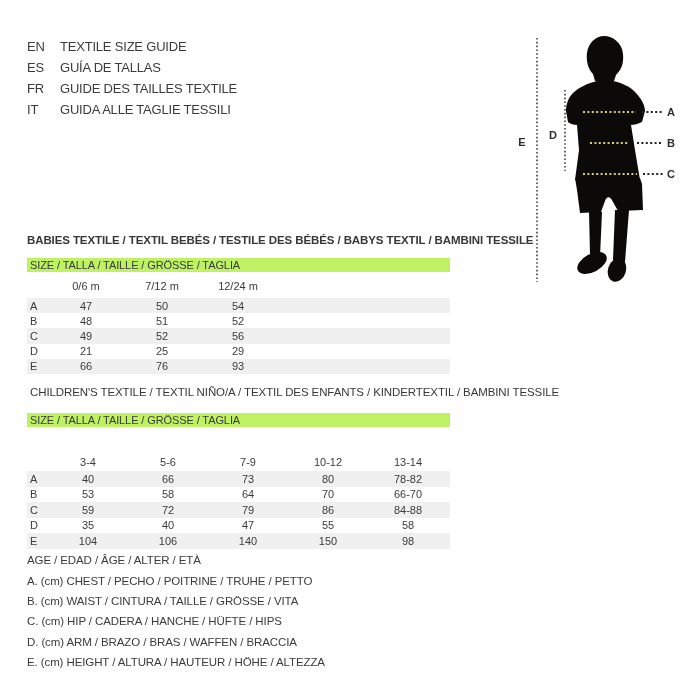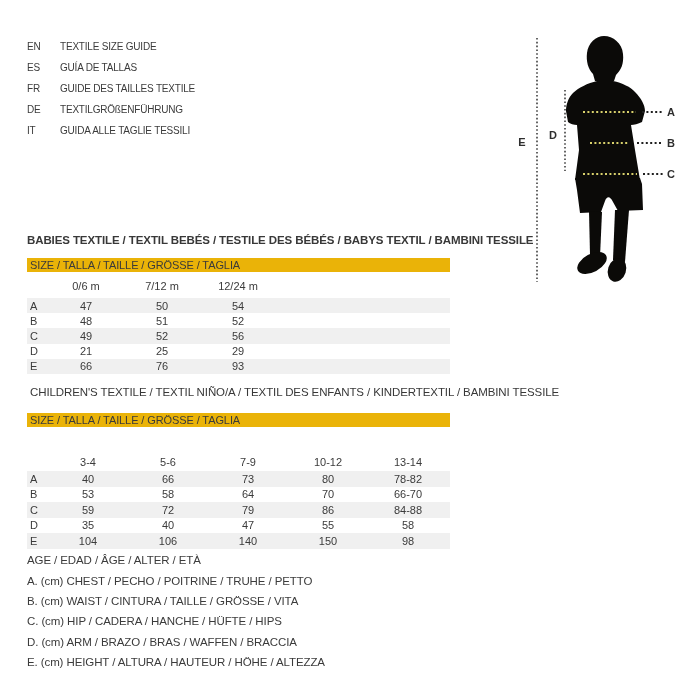--- a/index.html
+++ b/index.html
@@ -7,31 +7,31 @@
   body{
     width:700px;height:700px;position:relative;overflow:hidden;
     background:#ffffff;
     font-family:"Liberation Sans","DejaVu Sans",sans-serif;
     color:#3b3b3b;
     -webkit-font-smoothing:antialiased;
   }
   .abs{position:absolute;}
 
   
-  .lang-list{left:27px;top:36px;font-size:10px;letter-spacing:-0.2px;}
+  .lang-list{left:27px;top:36px;font-size:13px;letter-spacing:-0.2px;}
   .lang-row{display:flex;height:21px;align-items:center;white-space:nowrap;}
   .lang-code{width:33px;flex:0 0 33px;}
   .lang-label{flex:1;}
 
   
   .sec-title{font-size:11.5px;letter-spacing:-0.1px;white-space:nowrap;color:#383838;}
 
   
   .size-bar{
-    width:423px;height:14px;background:#eab308;color:#3a3a3a;
+    width:423px;height:14px;background:#bef264;color:#3a3a3a;
     font-size:11px;line-height:14px;padding-left:3px;box-sizing:border-box;
     letter-spacing:-0.1px;white-space:nowrap;overflow:hidden;
   }
   .tbl{width:423px;font-size:11px;}
   .tbl-header-row,.tbl-row{display:flex;align-items:center;}
   .cell-label{flex:0 0 21px;padding-left:3px;box-sizing:border-box;text-align:left;}
   .cell{text-align:center;}
   .babies .cell{flex:0 0 76px;}
   .children .cell{flex:0 0 80px;}
   .babies .tbl-header-row{height:25px;}
@@ -58,24 +58,20 @@
   </div>
   <div class="lang-row">
     <span class="lang-code">ES</span>
     <span class="lang-label">GUÍA DE TALLAS</span>
   </div>
   <div class="lang-row">
     <span class="lang-code">FR</span>
     <span class="lang-label">GUIDE DES TAILLES TEXTILE</span>
   </div>
   <div class="lang-row">
-    <span class="lang-code">DE</span>
-    <span class="lang-label">TEXTILGRÖßENFÜHRUNG</span>
-  </div>
-  <div class="lang-row">
     <span class="lang-code">IT</span>
     <span class="lang-label">GUIDA ALLE TAGLIE TESSILI</span>
   </div>
 </div>
 
 <div class="abs figure-wrap">
   <svg width="200" height="270" viewBox="0 0 200 270">
 
     <line x1="37" y1="18" x2="37" y2="262" stroke="#262626" stroke-width="1.4" stroke-dasharray="1.6 2.2"></line>
 

